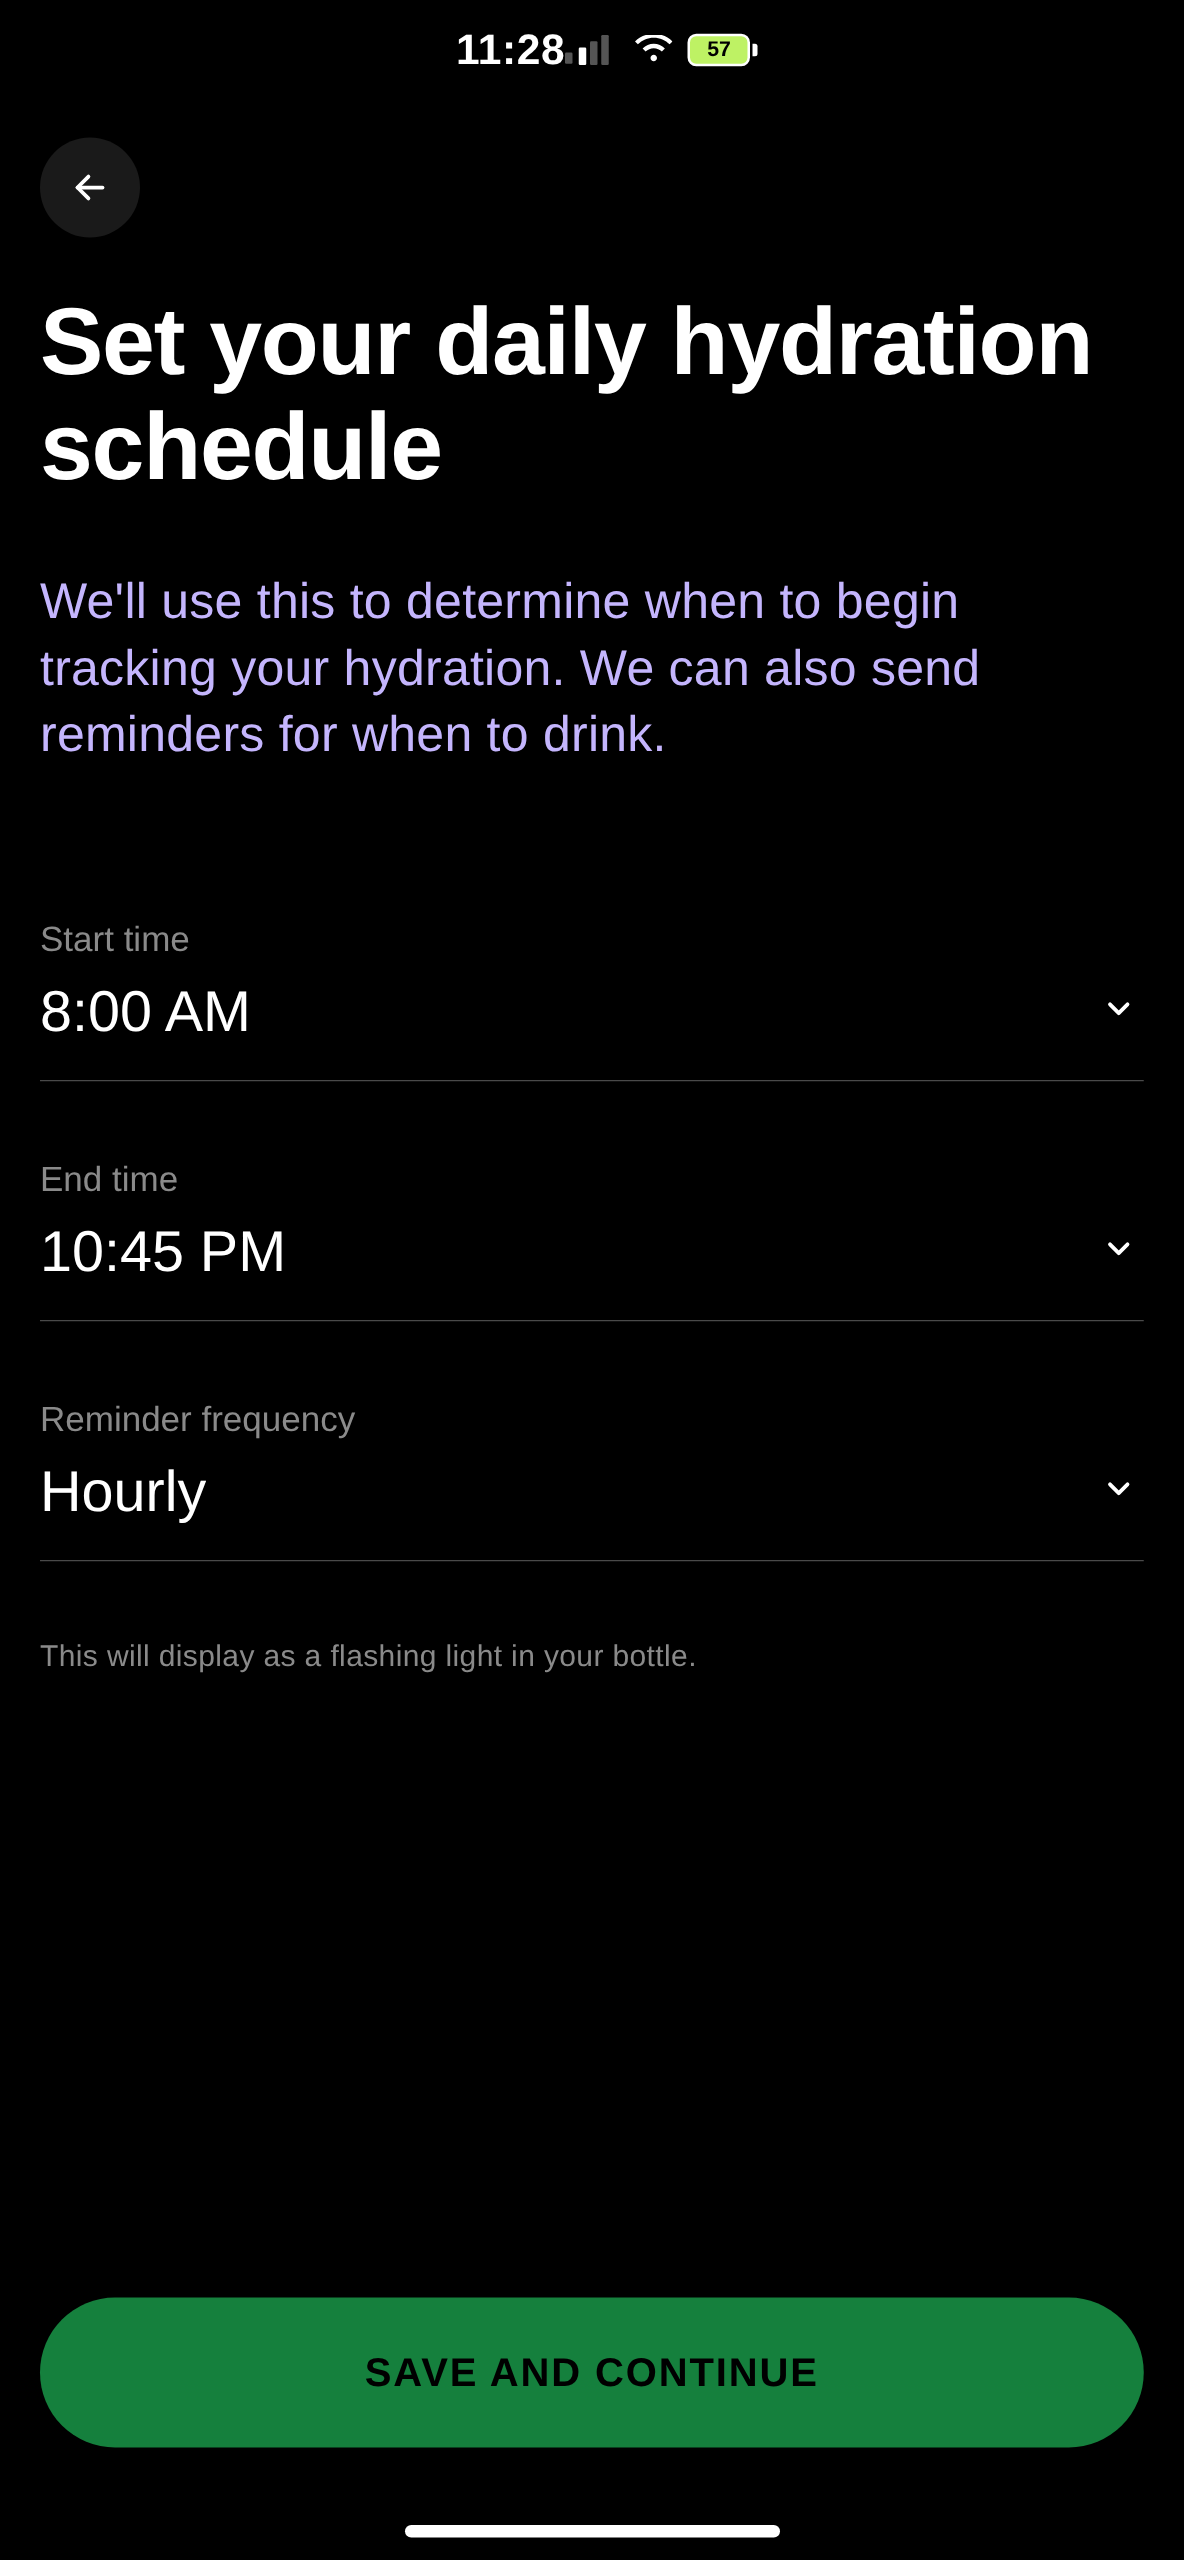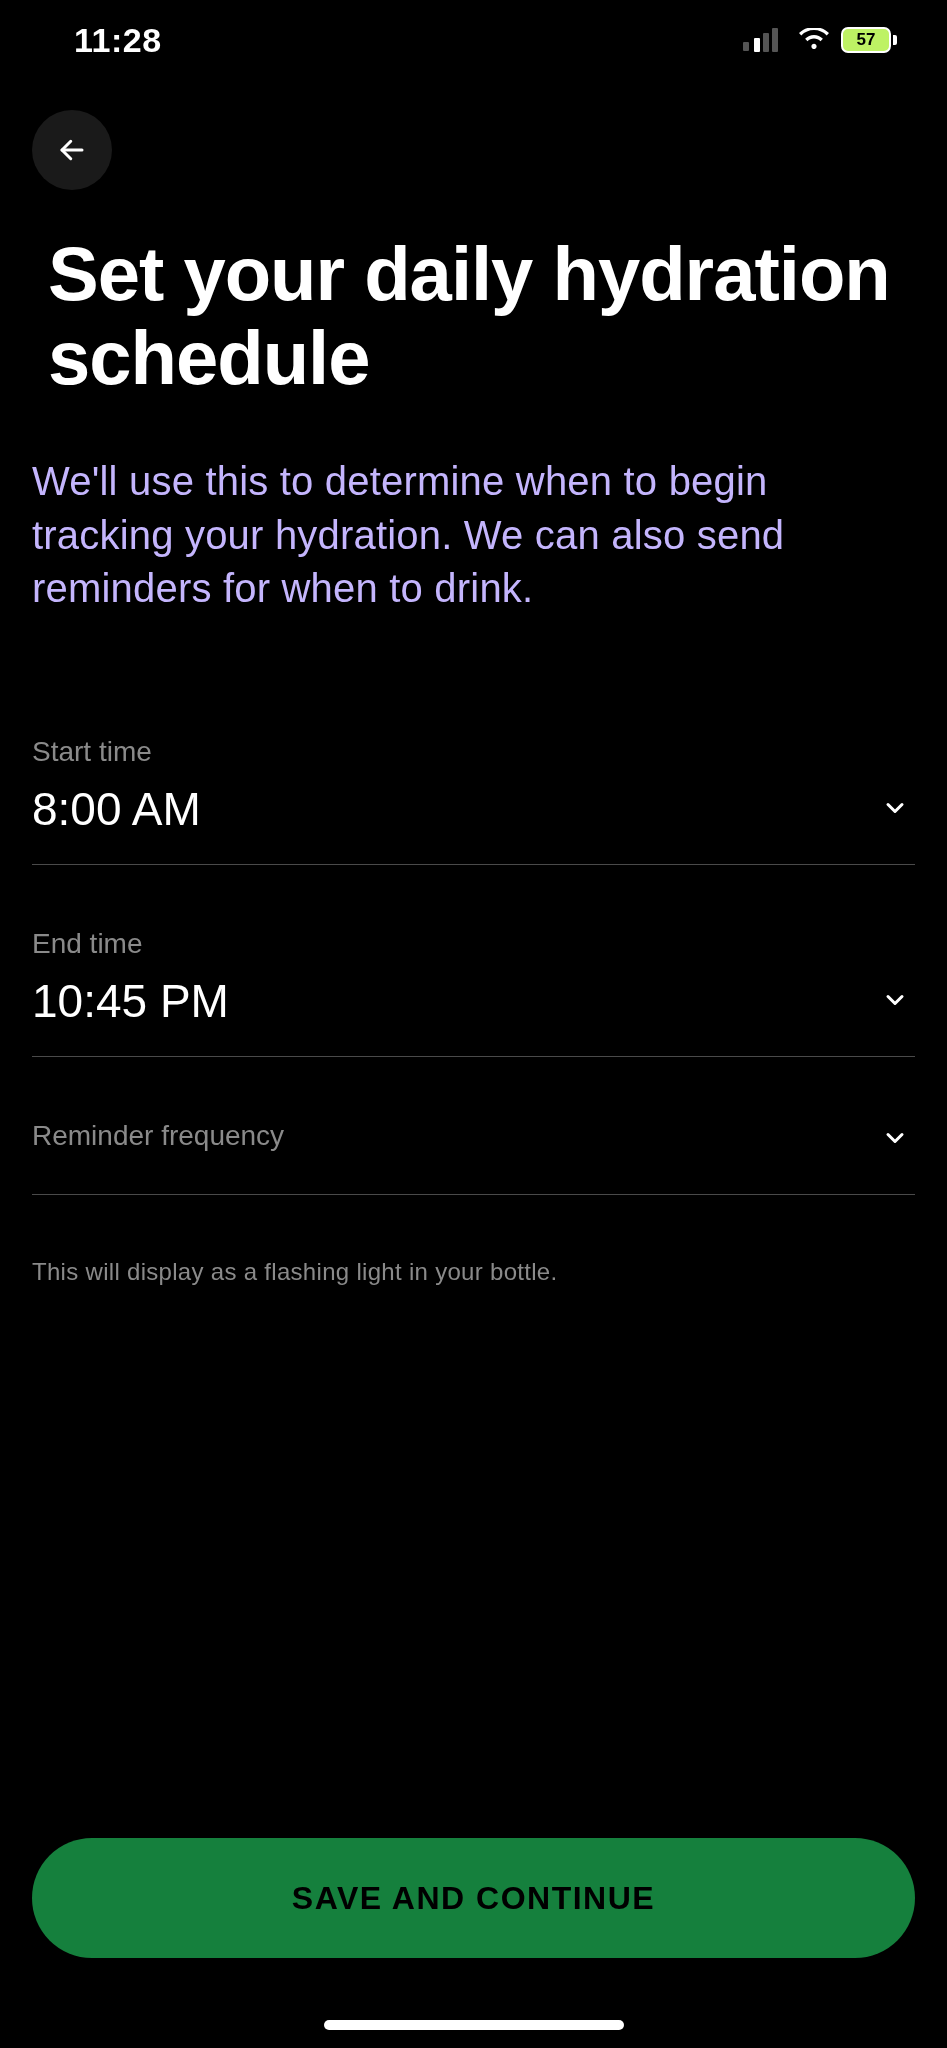--- a/index.html
+++ b/index.html
@@ -1,20 +1,20 @@
 <!DOCTYPE html>
 <html><head>
 <meta charset="utf-8">
 <style>
   * { margin: 0; padding: 0; box-sizing: border-box; }
   html, body { width: 947px; height: 2048px; background: #000; color: #fff; font-family: -apple-system, Helvetica Neue, Helvetica, Arial, sans-serif; overflow: hidden; }
   .screen { width: 947px; height: 2048px; position: relative; }
 
   
-  .status-bar { position: absolute; top: 0; left: 0; right: 0; height: 80px; display: flex; align-items: center; justify-content: space-between; padding: 0 50px 0 74px; }
+  .status-bar { position: absolute; top: 0; left: 0; right: 0; height: 80px; display: flex; align-items: center; justify-content: center; padding: 0 50px 0 74px; }
   .status-time { font-size: 34px; font-weight: 600; letter-spacing: 0.5px; }
   .status-right { display: flex; align-items: center; gap: 12px; }
   .cell-bars { display: flex; align-items: flex-end; gap: 3px; height: 24px; }
   .cell-bars span { width: 6px; background: #555; border-radius: 1px; }
   .cell-bars span:nth-child(1){height:9px;}
   .cell-bars span:nth-child(2){height:14px;}
   .cell-bars span:nth-child(3){height:19px;}
   .cell-bars span:nth-child(4){height:24px;}
   .cell-bars span.on { background:#fff; }
   .cell-dot { width:6px; height:6px; border-radius:50%; background:#fff; margin-right:2px; align-self:flex-end; margin-bottom:1px;}
@@ -22,21 +22,21 @@
   .battery { display:flex; align-items:center; }
   .battery-body { width:50px; height:26px; border:2px solid #fff; border-radius:7px; background:#bef264; position:relative; display:flex; align-items:center; justify-content:center; }
   .battery-num { color:#000; font-size:17px; font-weight:700; }
   .battery-tip { width:4px; height:10px; background:#fff; border-radius:0 2px 2px 0; margin-left:2px; }
 
   
   .back-btn { position:absolute; top:110px; left:32px; width:80px; height:80px; border-radius:50%; background:#1a1a1a; display:flex; align-items:center; justify-content:center; cursor:pointer; }
 
   
   .content { position:absolute; top:232px; left:32px; right:32px; }
-  .title { font-size:76px; font-weight:600; line-height:1.1; letter-spacing:-1px; margin-bottom:56px;margin-left:16px; }
+  .title { font-size:76px; font-weight:600; line-height:1.1; letter-spacing:-1px; margin-bottom:56px; }
   .subtitle { font-size:40px; color:#c4b5fd; line-height:1.34; letter-spacing:0.2px; }
 
   .fields { margin-top:120px; }
   .field { border-bottom:1px solid #4a4a4a; padding-bottom:28px; margin-bottom:63px; cursor:pointer; position:relative; }
   .field:last-of-type { margin-bottom:20px; }
   .field-label { font-size:28px; color:#8a8a8a; margin-bottom:14px; }
   .field-value { font-size:46px; font-weight:500; color:#fff; }
   .field-chevron { position:absolute; right:6px; bottom:38px; }
   .helper { font-size:24px; color:#8a8a8a; margin-top:8px; letter-spacing:0.3px; }
 
@@ -102,20 +102,21 @@
         <div class="field-value">10:45 PM</div>
         <div class="field-chevron">
           <svg width="28" height="28" viewBox="0 0 24 24" fill="none" stroke="#fff" stroke-width="2.6" stroke-linecap="round" stroke-linejoin="round">
               <polyline points="6 9 12 15 18 9"></polyline>
             </svg>
         </div>
       </div>
 
       <div class="field">
         <div class="field-label">Reminder frequency</div>
+        <div class="field-value">Hourly</div>
         <div class="field-chevron">
           <svg width="28" height="28" viewBox="0 0 24 24" fill="none" stroke="#fff" stroke-width="2.6" stroke-linecap="round" stroke-linejoin="round">
               <polyline points="6 9 12 15 18 9"></polyline>
             </svg>
         </div>
       </div>
       <div class="helper">This will display as a flashing light in your bottle.</div>
     </div>
   </div>
 

